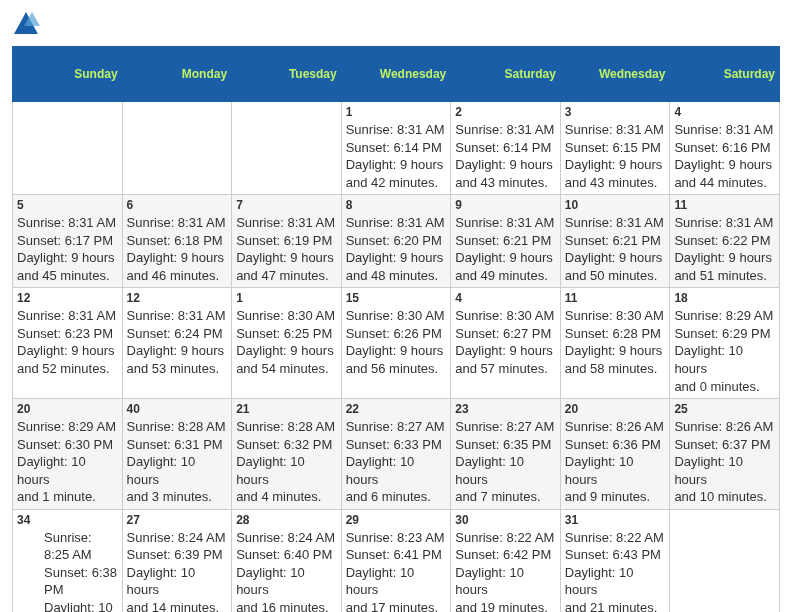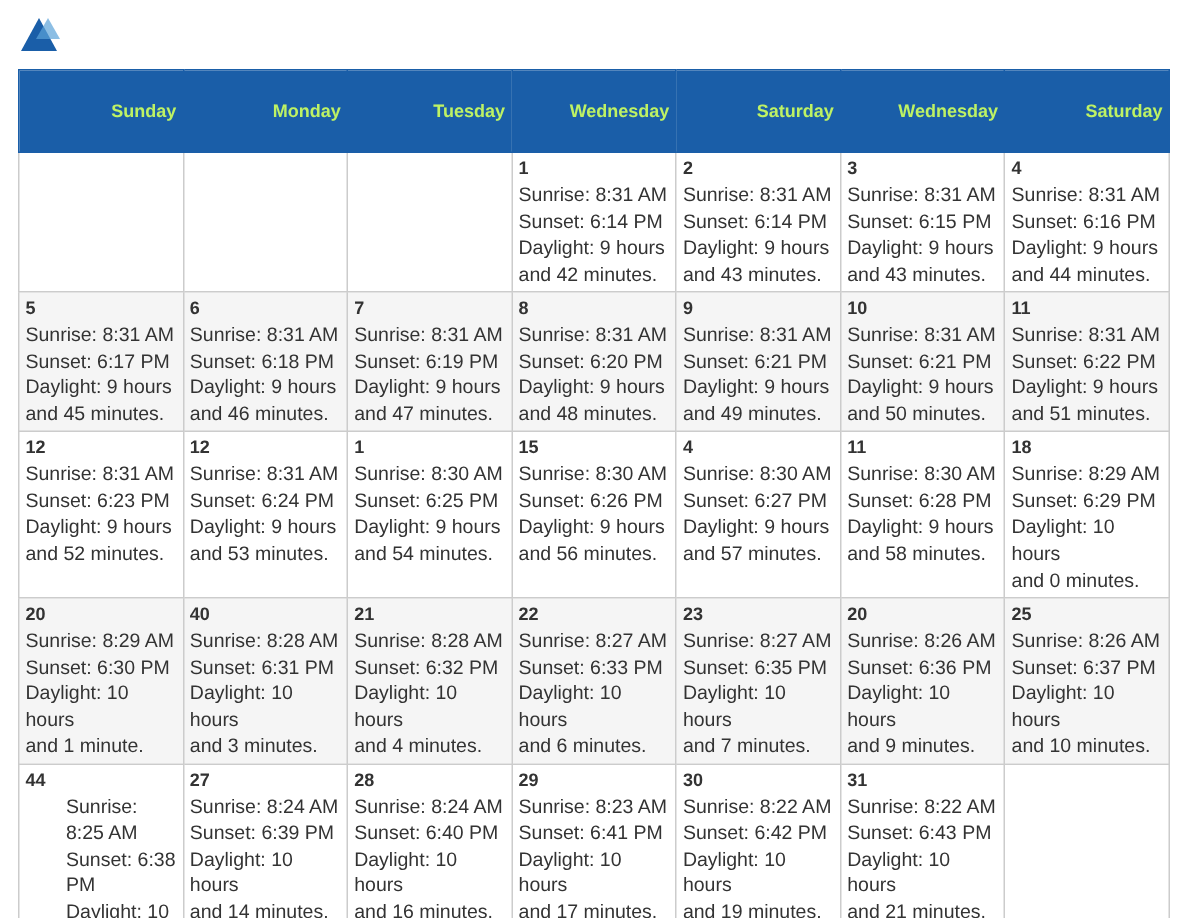--- a/index.html
+++ b/index.html
@@ -313,21 +313,21 @@
           <td>
             <div class="day-num">25</div>
             <div class="day-info" style="white-space: pre-line;">Sunrise: 8:26 AM
 Sunset: 6:37 PM
 Daylight: 10 hours
 and 10 minutes.</div>
           </td>
         </tr>
         <tr>
           <td>
-            <div class="day-num">44</div>
+            <div class="day-num">34</div>
             <div class="day-info" style="white-space: pre-line; margin-left: 27px;">Sunrise: 8:25 AM
 Sunset: 6:38 PM
 Daylight: 10 hours
 and 12 minutes.</div>
           </td>
           <td>
             <div class="day-num">27</div>
             <div class="day-info" style="white-space: pre-line;">Sunrise: 8:24 AM
 Sunset: 6:39 PM
 Daylight: 10 hours

